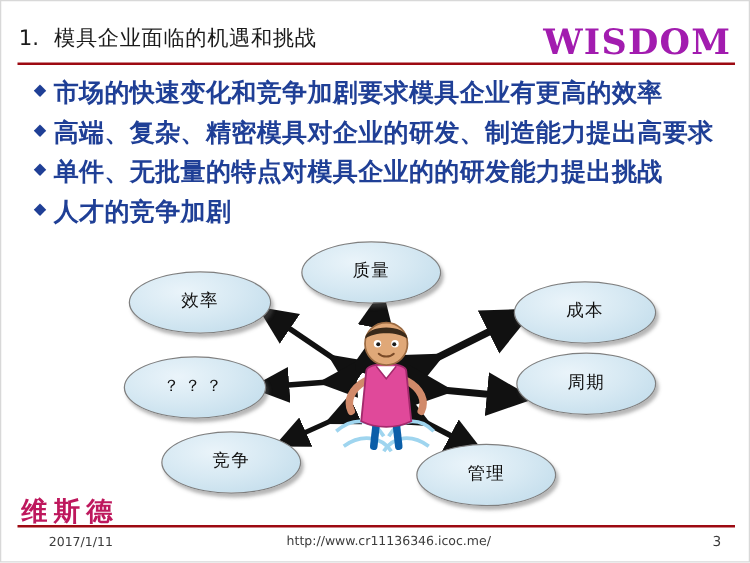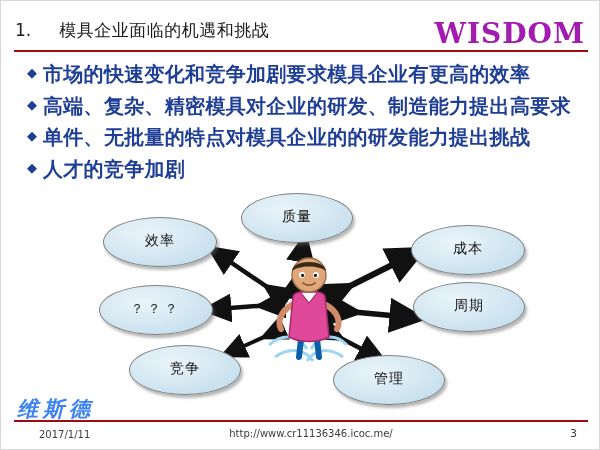--- a/index.html
+++ b/index.html
@@ -33,21 +33,21 @@
     white-space: nowrap;
   }
   .title-num {
     font-size: 17px;
     color: #1b1b1b;
     font-family: "DejaVu Sans", "Liberation Sans", sans-serif;
   }
   .title-text {
     font-size: 17px;
     color: #1b1b1b;
-    margin-left: 28px;
+    margin-left: 12px;
     letter-spacing: 0.5px;
   }
   .brand {
     position: absolute;
     right: 14px;
     top: 16px;
     font-family: "DejaVu Serif", "Liberation Serif", serif;
     font-size: 28px;
     font-weight: bold;
     color: #a21caf;
@@ -141,23 +141,22 @@
     height: 2px;
     background: #9d0a12;
   }
   .logo-cn {
     position: absolute;
     left: 16px;
     bottom: 26px;
     font-family: "DejaVu Serif", "Liberation Serif", serif;
     font-size: 21px;
     font-weight: bold;
-    color: #3b82f6;
+    color: #be185d;
     letter-spacing: 5px;
-    font-style: italic;
   }
   .footer-date {
     position: absolute;
     left: 38px;
     bottom: 9px;
     font-size: 10px;
     color: #3c3c3c;
     margin-top: 40px;
   }
   .footer-url {

